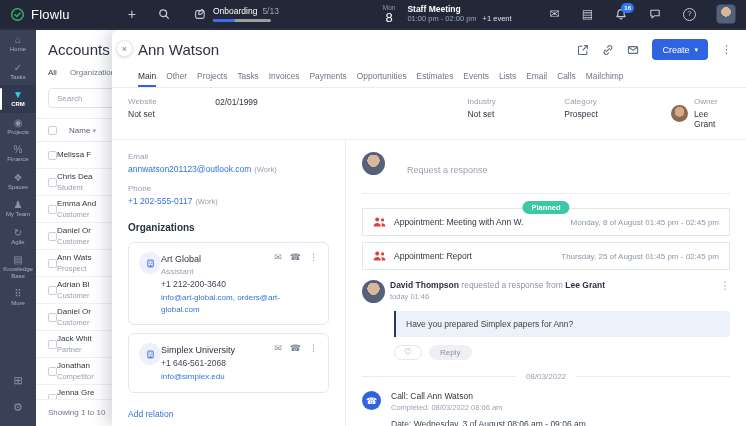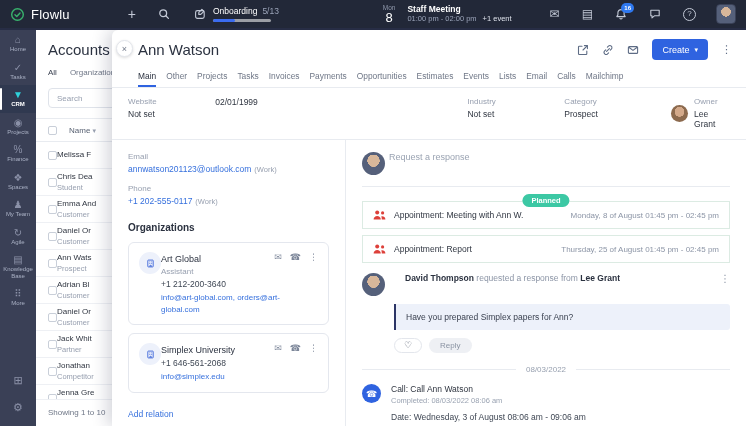--- a/index.html
+++ b/index.html
@@ -104,31 +104,31 @@
   .org-name-row{display:flex;align-items:flex-start}
   .org-name{font-size:9px;color:#2b3240;margin-top:2px}
   .org-actions{margin-left:auto;display:flex;gap:8px;color:#7c8699;font-size:9px}
   .org-actions span{cursor:pointer}
   .org-role{color:#98a0b0;margin-top:3px}
   .org-phone{color:#3f4754;margin-top:3px;font-size:8.5px}
   .org-emails{color:#3670dd;margin-top:3px;line-height:1.45;max-width:150px;cursor:pointer}
   .add-rel{font-size:8.5px;color:#3670dd;margin-top:16px;cursor:pointer}
 
   
-  .composer{display:flex;align-items:flex-start;gap:4px;padding-bottom:11px;border-bottom:1px solid #e8ebf0;cursor:text}
+  .composer{display:flex;align-items:flex-end;gap:22px;padding-bottom:18px;border-bottom:1px solid #e8ebf0;cursor:text}
   .avatar24{width:23px;height:23px;border-radius:50%;flex:none;background:radial-gradient(circle at 50% 38%,#d8b79a 0 33%,#55607a 34% 100%)}
   .composer-ph{font-size:9px;color:#9aa3b2}
   .planned-wrap{margin-top:14px;position:relative}
   .badge{position:absolute;top:-7px;left:50%;transform:translateX(-50%);background:#3cc8a4;color:#fff;font-size:7.5px;padding:2px 9px;border-radius:8px;z-index:2;font-weight:bold}
   .appt{border:1px solid #dcebe3;border-radius:0;padding:8px 10px;display:flex;align-items:center;margin-bottom:6px;background:#fff;cursor:pointer}
   .appt-ic{flex:none}
   .appt-title{font-size:8.5px;color:#2f3540;margin-left:8px}
   .appt-when{margin-left:auto;font-size:8px;color:#8c95a6;white-space:nowrap}
   .feed-item{display:flex;margin-top:10px}
-  .feed-body{margin-left:20px;flex:1}
+  .feed-body{margin-left:5px;flex:1}
   .feed-line{font-size:8.5px;color:#8c95a6}
   .feed-line b{color:#2b3240;cursor:pointer}
   .feed-time{font-size:7.5px;color:#9aa3b2;margin-top:2px}
   .feed-dots{color:#8c95a6;font-size:10px;cursor:pointer}
   .quote{margin:8px 0 0 32px;background:#edf1fa;border-left:2px solid #2c3566;padding:8px 10px;font-size:8.5px;color:#3a4150;border-radius:0 3px 3px 0}
   .react-row{margin:8px 0 0 32px;display:flex;gap:7px;align-items:center}
   .heart-btn{border:1px solid #e3e6ec;border-radius:10px;padding:1px 9px 2px;font-size:9px;color:#596273;cursor:pointer;background:#fff}
   .reply-btn{background:#eef0f4;border:none;border-radius:10px;padding:3px 11px;font-size:8px;color:#8a93a2;font-family:inherit;cursor:pointer}
   .tdiv{display:flex;align-items:center;gap:10px;margin:12px 0 10px;color:#98a1b0;font-size:8px}
   .tline{flex:1;height:1px;background:#e8ebf0}
@@ -560,20 +560,21 @@
         </div>
 
         <div class="feed-item">
           <span class="avatar24"></span>
           <div class="feed-body">
             <div class="feed-line">
               <b>David Thompson</b>
               <span>requested a response from</span>
               <b>Lee Grant</b>
             </div>
+            <div class="feed-time">today 01:46</div>
           </div>
           <span class="feed-dots">⋮</span>
         </div>
         <div class="quote">Have you prepared Simplex papers for Ann?</div>
         <div class="react-row">
           <button class="heart-btn"><span>♡</span></button>
           <button class="reply-btn">Reply</button>
         </div>
 
         <div class="tdiv">

